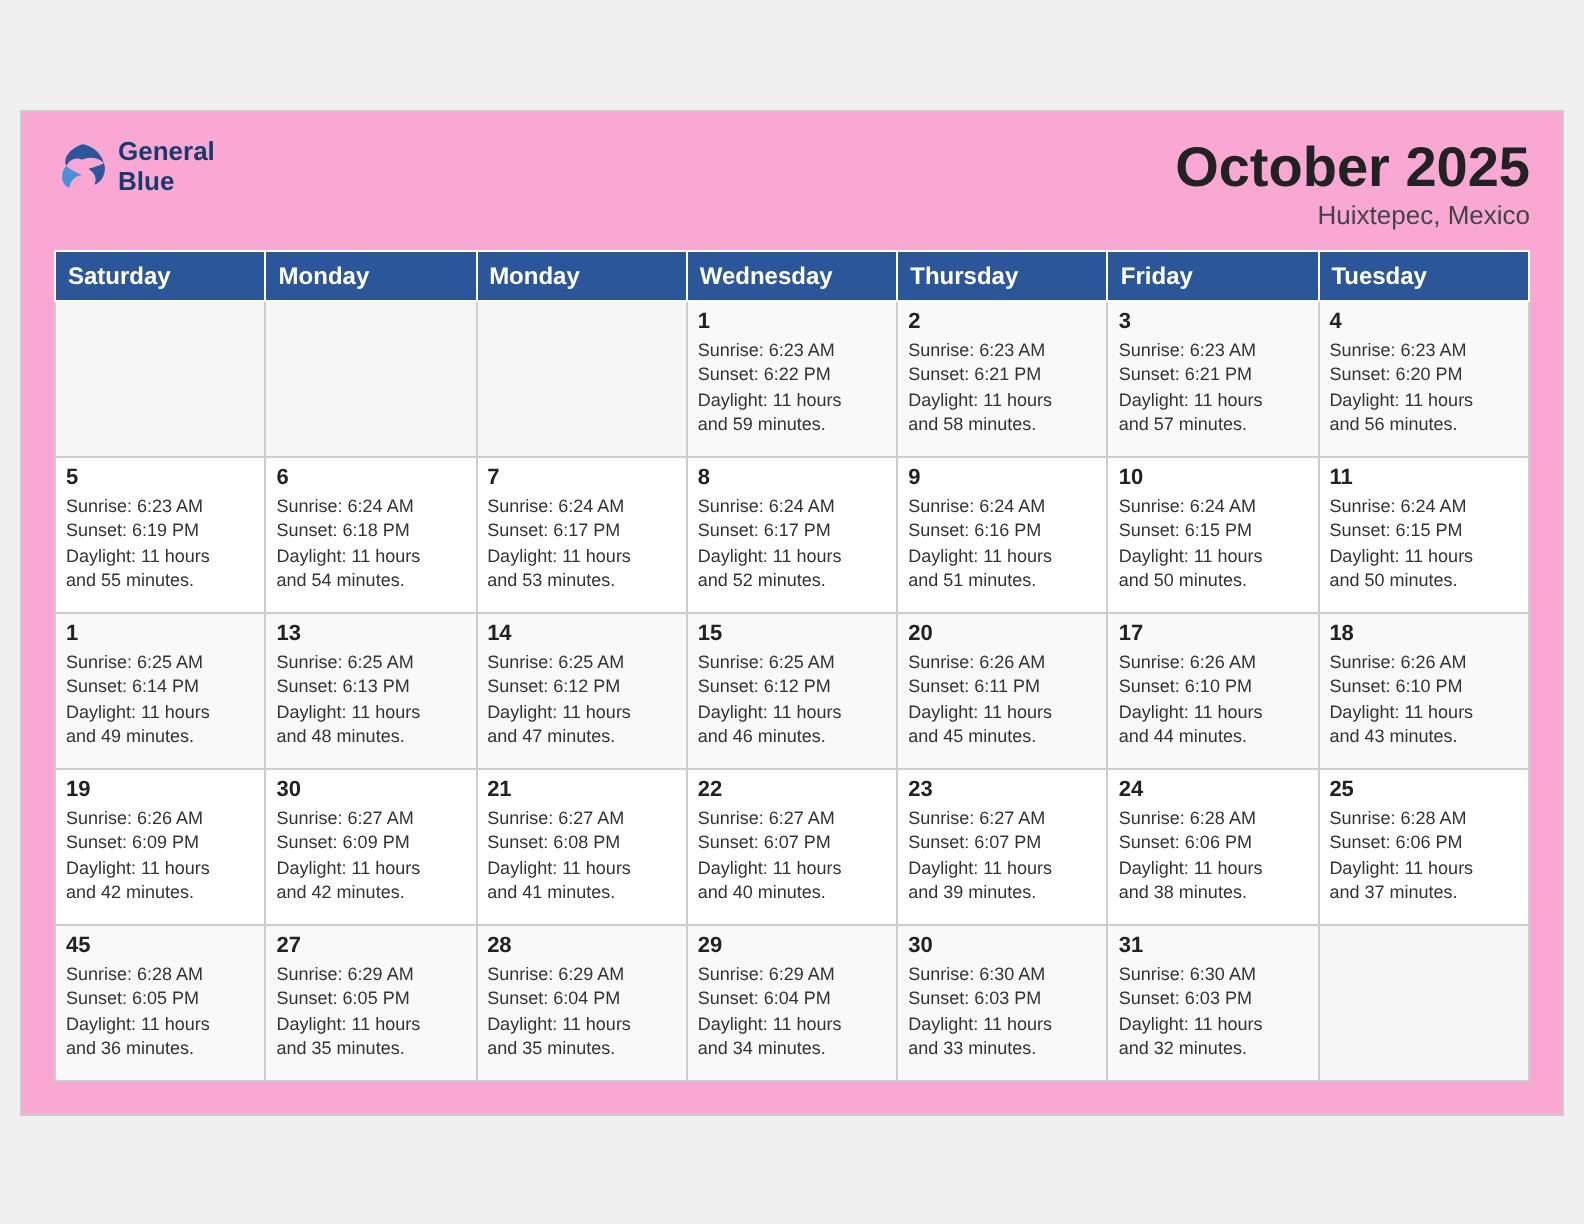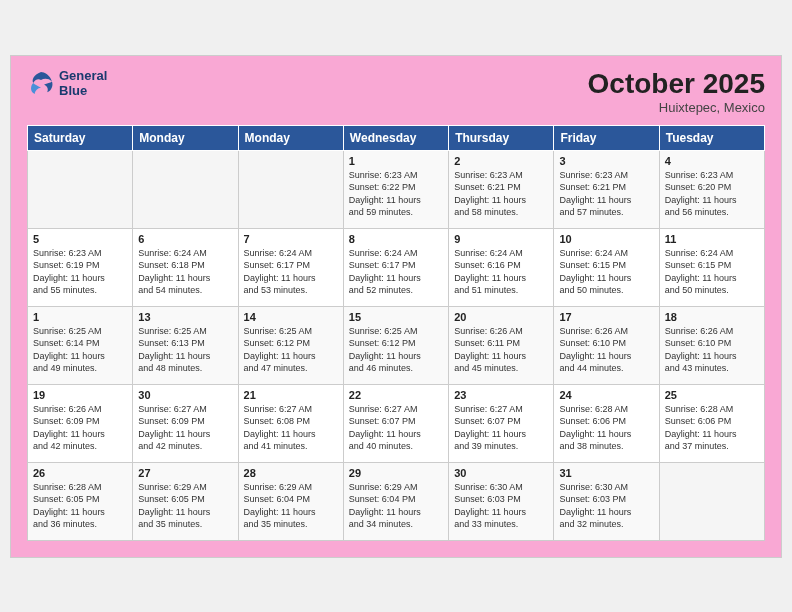--- a/index.html
+++ b/index.html
@@ -314,21 +314,21 @@
           <td>
             <span class="day-number">25</span>
             <div class="day-info" style="white-space: pre-line;">Sunrise: 6:28 AM
 Sunset: 6:06 PM
 Daylight: 11 hours
 and 37 minutes.</div>
           </td>
         </tr>
         <tr>
           <td>
-            <span class="day-number">26</span>
+            <span class="day-number">45</span>
             <div class="day-info" style="white-space: pre-line;">Sunrise: 6:28 AM
 Sunset: 6:05 PM
 Daylight: 11 hours
 and 36 minutes.</div>
           </td>
           <td>
             <span class="day-number">27</span>
             <div class="day-info" style="white-space: pre-line;">Sunrise: 6:29 AM
 Sunset: 6:05 PM
 Daylight: 11 hours

